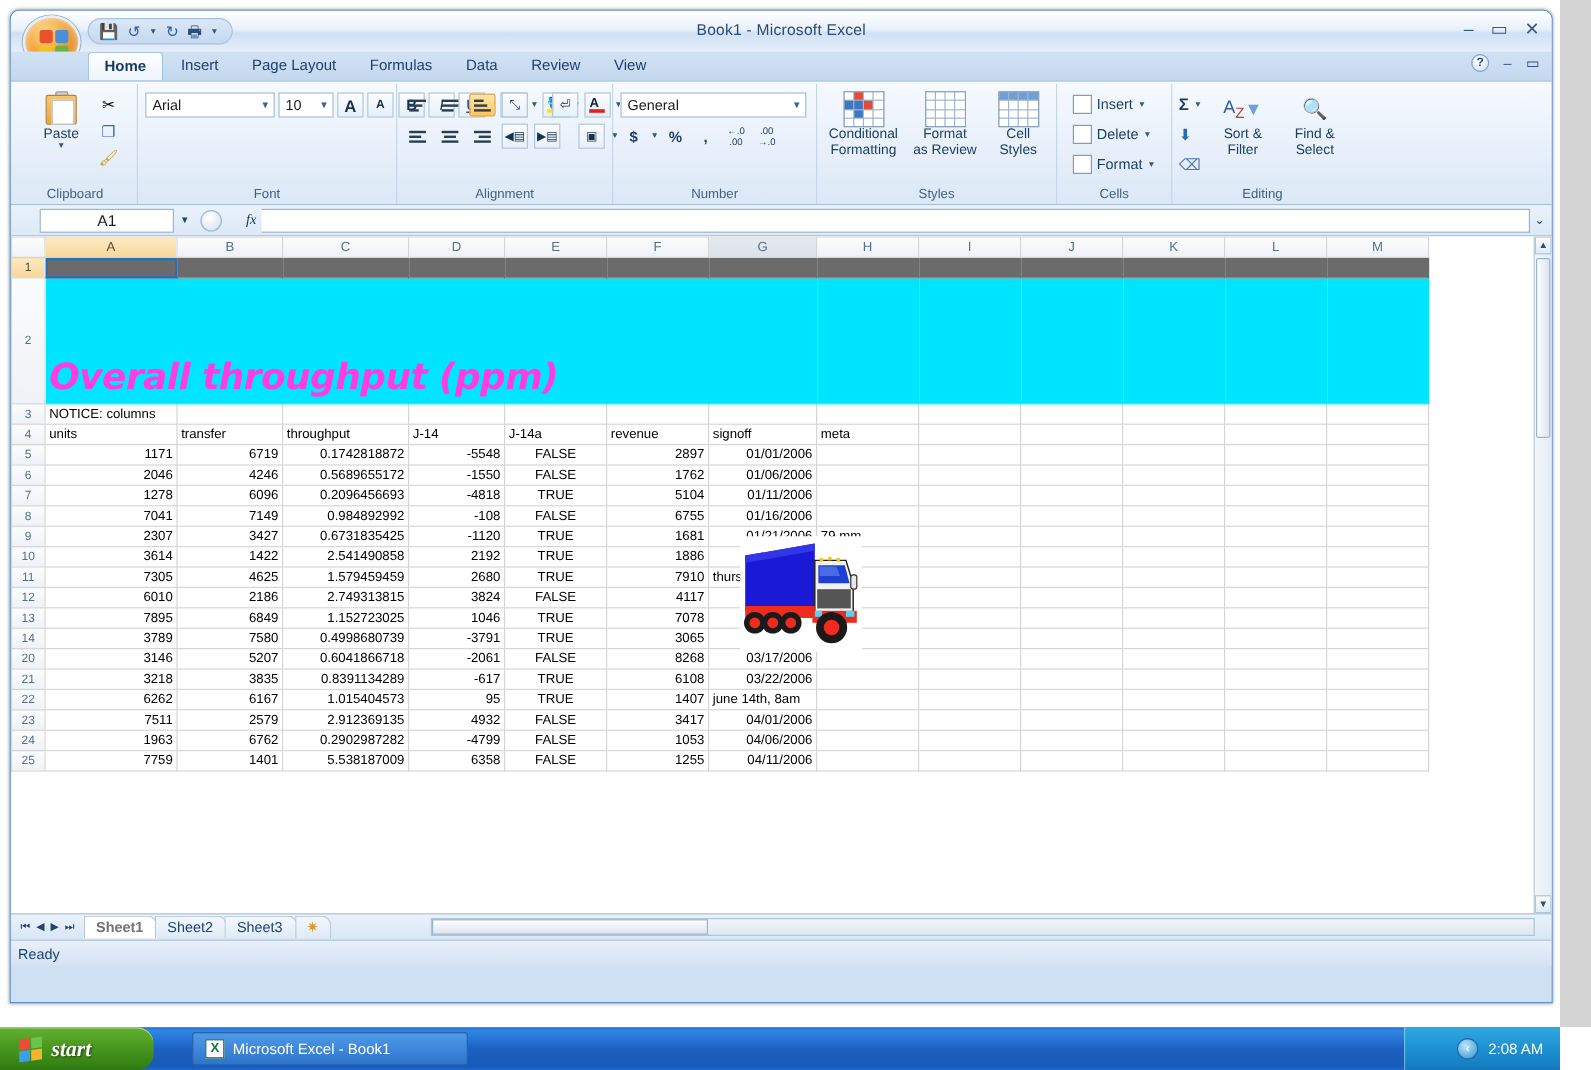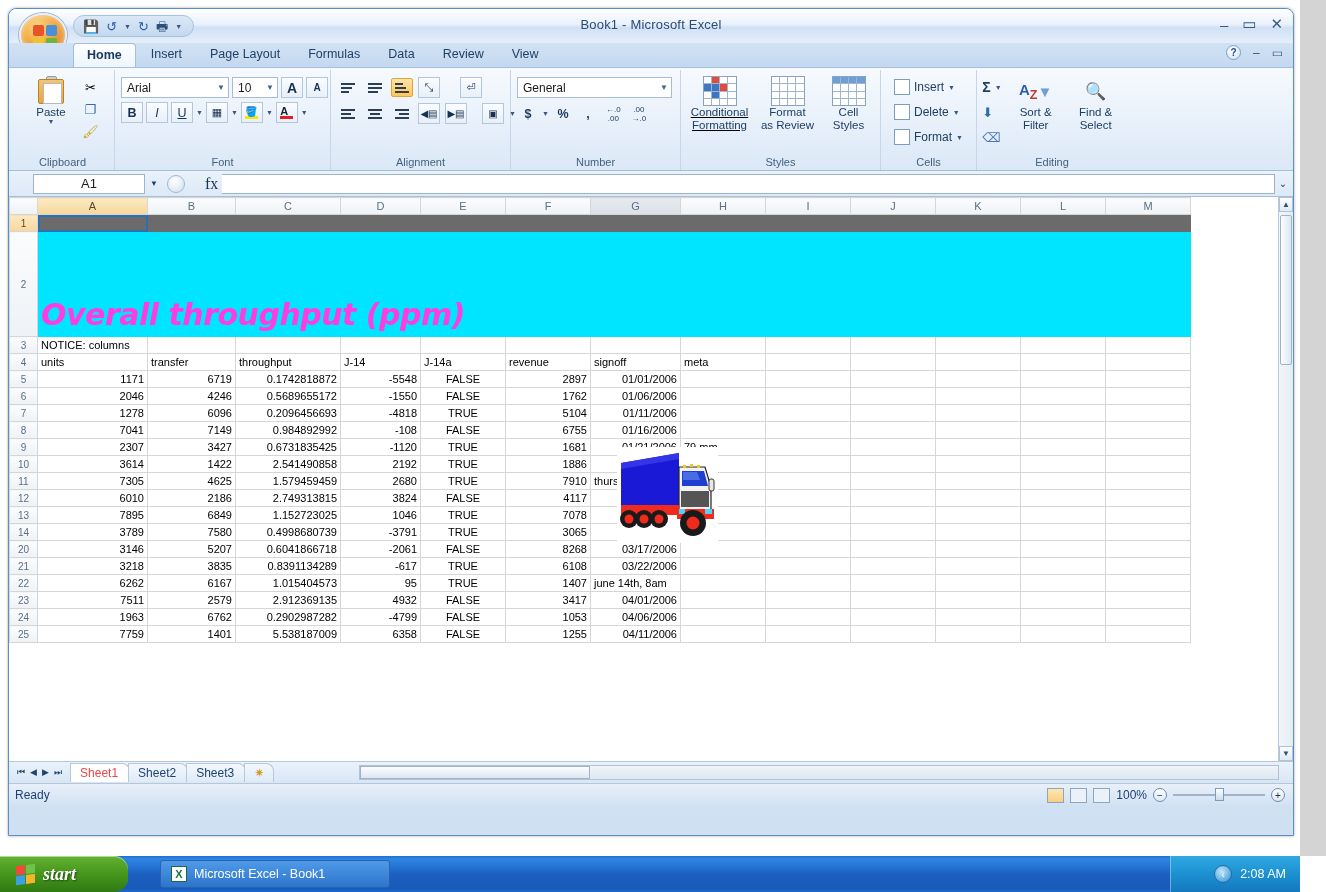--- a/index.html
+++ b/index.html
@@ -129,21 +129,21 @@
   .fbar { height:26px; display:flex; align-items:center;
     background:linear-gradient(to bottom,#eaf2fb,#dce9f7); padding:0 2px;
     border-bottom:1px solid #a9bed4; position:relative; }
   .namebox { width:112px; height:20px; background:#fff; border:1px solid #9db4ca;
     display:flex; align-items:center; justify-content:center; font-size:13px; color:#1c1c1c; }
   .nb-caret { width:18px; height:20px; display:flex; align-items:center; justify-content:center;
     font-size:8px; color:#24466d; }
   .fx-btns { display:flex; align-items:center; gap:2px; padding:0 4px; }
   .fx-circ { width:18px; height:18px; border-radius:50%;
     background:radial-gradient(circle at 38% 32%,#ffffff,#cfe0f0); border:1px solid #9fb8cf; }
-  .fx-lbl { font-size:16px; color:#17334f; font-family:"Liberation Serif",serif; }
+  .fx-lbl { font-size:12px; font-style:italic; color:#17334f; font-family:"Liberation Serif",serif; }
   .fx-input { flex:1; height:20px; background:#fff; border:1px solid #9db4ca; border-left:none; }
   .fbar-exp { width:16px; text-align:center; font-size:10px; color:#24466d; }
 
   
   .gridwrap { position:relative; background:#fff; height:564px; overflow:hidden; }
   table.sheet { border-collapse:collapse; table-layout:fixed; font-size:11px; color:#000; }
   table.sheet td, table.sheet th { border:1px solid #d6d6d6; padding:0 3px; height:17px;
     overflow:hidden; white-space:nowrap; font-weight:normal; }
   th.colhdr { background:linear-gradient(to bottom,#fbfcfd,#eef2f6); color:#5a6f85;
     font-size:11px; text-align:center; height:17px; border:1px solid #c3ccd6; }
@@ -176,21 +176,21 @@
     background:linear-gradient(to bottom,#fbfdff,#dfeaf5); border:1px solid #b0c4d6; }
 
   
   .tabbar { height:22px; display:flex; align-items:center;
     background:linear-gradient(to bottom,#eaf2fb,#d8e6f5); border-top:1px solid #b5c7d9;
     padding-left:4px; position:relative; }
   .navbtns { display:flex; gap:5px; padding:0 8px 0 4px; color:#1f4470; font-size:9px; }
   .shtab { font-size:12px; padding:2px 11px 2px 9px; color:#1d4270;
     background:linear-gradient(to bottom,#f3f8fd,#dfeaf6); border:1px solid #b6c8da;
     border-bottom:none; border-radius:0 8px 0 0; margin-right:-2px; }
-  .shtab.active { background:#fff; font-weight:normal; color:#ef4444; }
+  .shtab.active { background:#fff; font-weight:bold; color:#737373; }
   .hscroll { position:absolute; right:14px; left:350px; top:3px; height:15px;
     background:linear-gradient(to bottom,#eff4f9,#dde8f2); border:1px solid #b0c4d6; }
   .hthumb { position:absolute; left:0; width:230px; top:0; bottom:0;
     background:linear-gradient(to bottom,#fdfeff,#dbe6f1); border:1px solid #9db4ca; }
 
   
   .statusbar { height:22px; display:flex; align-items:center;
     background:linear-gradient(to bottom,#e8f0fa,#d3e2f3); border-top:1px solid #b5c7d9;
     font-size:12px; color:#1d4270; padding:0 6px; position:relative; }
   .zoomarea { position:absolute; right:8px; top:0; height:22px; display:flex;
@@ -300,21 +300,21 @@
           <div class="clip-small">
             <div class="si">✂</div>
             <div class="si" style="color:#3b6aa8;">❐</div>
             <div class="si" style="color:#c8a21e;">🖌</div>
           </div>
         </div>
         <div class="caption">Clipboard</div>
       </div>
 
       <div class="grp" style="width:216px;">
-        <div class="body" style="flex-direction:column; gap:4px; width:100%; padding-top:5px;">
+        <div class="body" style="flex-direction:row; gap:4px; width:100%; padding-top:5px;">
           <div class="row">
             <div class="combo" style="width:108px;">
               <span class="cv">Arial</span>
               <span class="car">▼</span>
             </div>
             <div class="combo" style="width:46px;">
               <span class="cv">10</span>
               <span class="car">▼</span>
             </div>
             <div class="btnsq box">
@@ -443,21 +443,21 @@
               <span>.00</span>
                 <span>→.0</span>
             </div>
           </div>
         </div>
         <div class="caption">Number</div>
       </div>
 
       <div class="grp" style="width:200px;">
         <div class="body" style="gap:10px; padding-top:4px;">
-          <div style="display:flex;flex-direction:column;align-items:center;width:60px;text-decoration:underline;">
+          <div style="display:flex;flex-direction:column;align-items:center;width:60px;">
             <div class="big-ic">
               <div class="mini-grid">
                   <b></b>
                   <b style="background:#e24b3a"></b>
                   <b></b>
                   <b></b>
                   <b style="background:#3f76c4"></b>
                   <b style="background:#3f76c4"></b>
                   <b style="background:#e24b3a"></b>
                   <b></b>
@@ -556,21 +556,21 @@
             </div>
             <div class="srow">
               <span style="color:#2b6cb0;font-size:13px;">⬇</span>
             </div>
             <div class="srow">
               <span style="color:#4a7ab3;font-size:13px;">⌫</span>
             </div>
           </div>
           <div style="display:flex;flex-direction:column;align-items:center;width:52px;">
             <div style="height:30px;display:flex;align-items:center;font-size:15px;">
-              <span style="color:#2b5fa8;font-weight:bold;">A<sub style="color:#c0392b;">Z</sub></span>
+              <span style="color:#2b5fa8;font-weight:normal;">A<sub style="color:#c0392b;">Z</sub></span>
                 <span style="color:#6f9fd8;">▼</span>
             </div>
             <div class="stack-lbl">Sort &amp;</div>
             <div class="stack-lbl">Filter</div>
           </div>
           <div style="display:flex;flex-direction:column;align-items:center;width:52px;">
             <div style="height:30px;display:flex;align-items:center;font-size:17px;color:#4a6b8c;">🔍</div>
             <div class="stack-lbl">Find &amp;</div>
             <div class="stack-lbl">Select</div>
           </div>
@@ -1010,31 +1010,20 @@
       <div class="shtab" style="padding:2px 9px;">
         <span style="color:#d79b2a;">✷</span>
       </div>
       <div class="hscroll">
         <div class="hthumb"></div>
       </div>
     </div>
 
     <div class="statusbar">
       <span>Ready</span>
-      <div class="zoomarea">
-        <span class="viewbtn on"></span>
-        <span class="viewbtn"></span>
-        <span class="viewbtn"></span>
-        <span>100%</span>
-        <span class="zcirc">−</span>
-        <span class="ztrack">
-            <span class="zhandle"></span>
-          </span>
-        <span class="zcirc">+</span>
-      </div>
     </div>
 
   </div>
 
   <div class="taskbar">
     <div class="startbtn">
       <span class="flag">
           <i></i>
           <i></i>
           <i></i>

